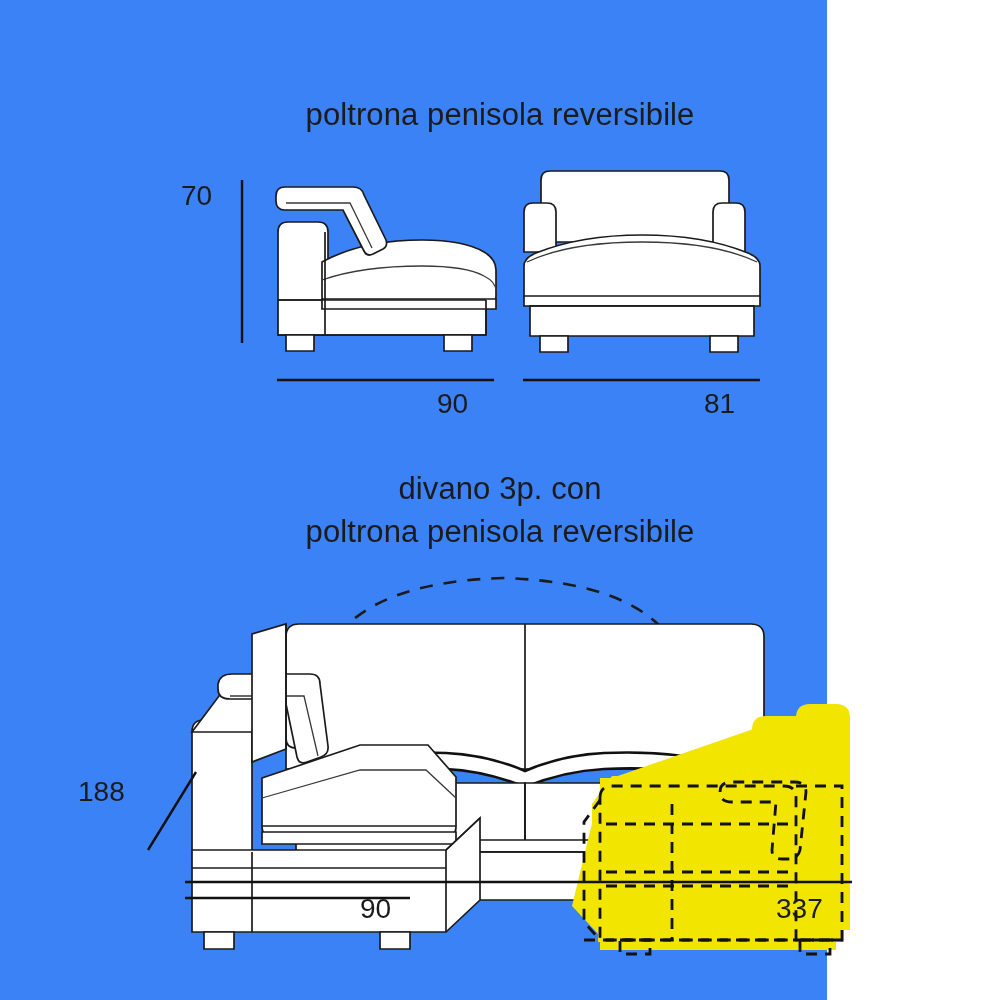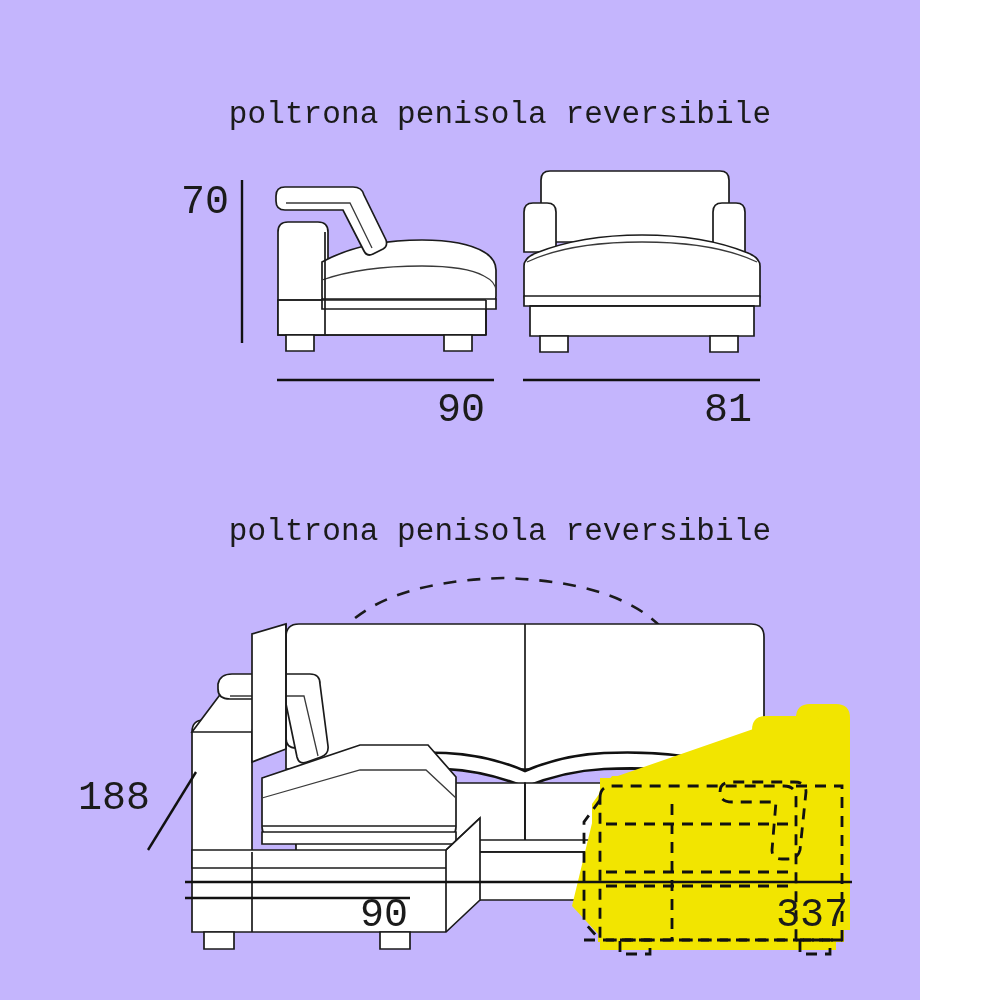--- a/index.html
+++ b/index.html
@@ -10,44 +10,43 @@
   body {
     width: 1000px;
     height: 1000px;
     font-family: "Liberation Sans", sans-serif;
     color: #1a1a1a;
     overflow: hidden;
     position: relative;
   }
   #root {
     position: relative;
-    width: 920px;
+    width: 827px;
     height: 1000px;
-    background: #c4b5fd;
-    font-family: Liberation Mono, monospace;
+    background: #3b82f6;
   }
   .title {
     position: absolute;
     text-align: center;
     font-size: 31px;
     font-weight: 400;
     letter-spacing: 0.1px;
     color: #1b1b1b;
     line-height: 1.38;
     white-space: pre;
   }
   #title-top {
     left: 0; top: 94px; width: 1000px;
   }
   #title-bottom {
     left: 0; top: 468px; width: 1000px;
   }
   .dimlabel {
     position: absolute;
-    font-size: 40px;
+    font-size: 28px;
     color: #1b1b1b;
     white-space: nowrap;
   }
   svg { position: absolute; left: 0; top: 0; }
   .ln   { fill: none; stroke: #1b1b1b; stroke-width: 1.7; }
   .ln-t { fill: none; stroke: #3a3a3a; stroke-width: 1.3; }
   .ln-h { fill: none; stroke: #111111; stroke-width: 2.6; }
   .dim  { fill: none; stroke: #111111; stroke-width: 2.4; stroke-linecap: butt; }
   .dash-arc { fill: none; stroke: #1b1b1b; stroke-width: 2.6; stroke-dasharray: 13 11; }
   .fillw { fill: #ffffff; }
@@ -117,21 +116,21 @@
       <line class="dim" x1="523" y1="380" x2="760" y2="380"></line>
     </g>
   </svg>
 
   <div class="dimlabel" id="lbl-70" style="left:181px; top:180px;">70</div>
 
   <div class="dimlabel" id="lbl-90a" style="left:437px; top:388px;">90</div>
 
   <div class="dimlabel" id="lbl-95" style="left:704px; top:388px;">81</div>
 
-  <div class="title" id="title-bottom"><br><span>poltrona penisola reversibile</span></div>
+  <div class="title" id="title-bottom"><span>divano 3p. con</span><br><span>poltrona penisola reversibile</span></div>
 
   <svg width="1000" height="430" viewBox="0 0 1000 430" style="top:560px;left:0">
 
     <g>
       <path class="dash-arc" d="M318 118 q20 -95 185 -100 q165 5 185 100"></path>
     </g>
 
     <g>
       <polygon class="arrowhead" points="308,110 330,108 318,131"></polygon>
     </g>

